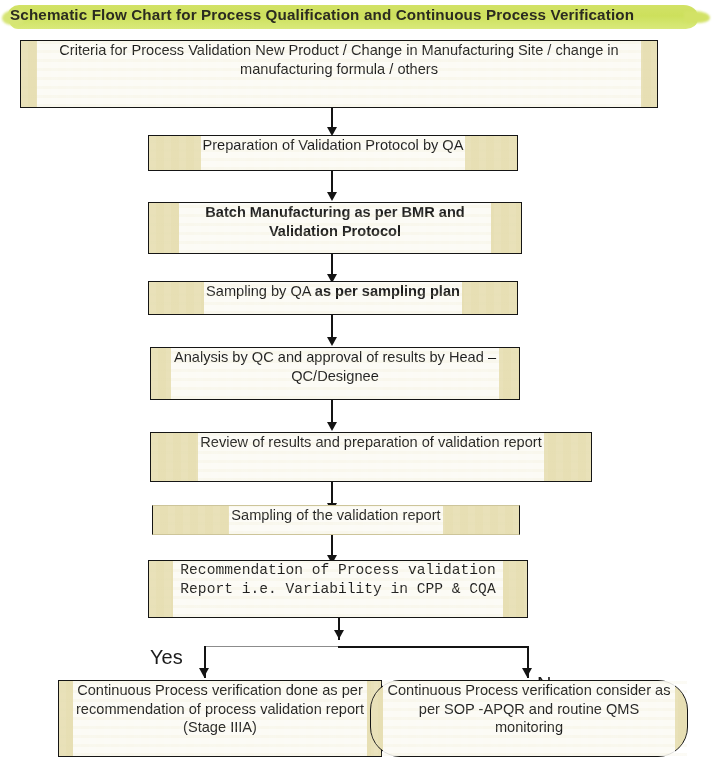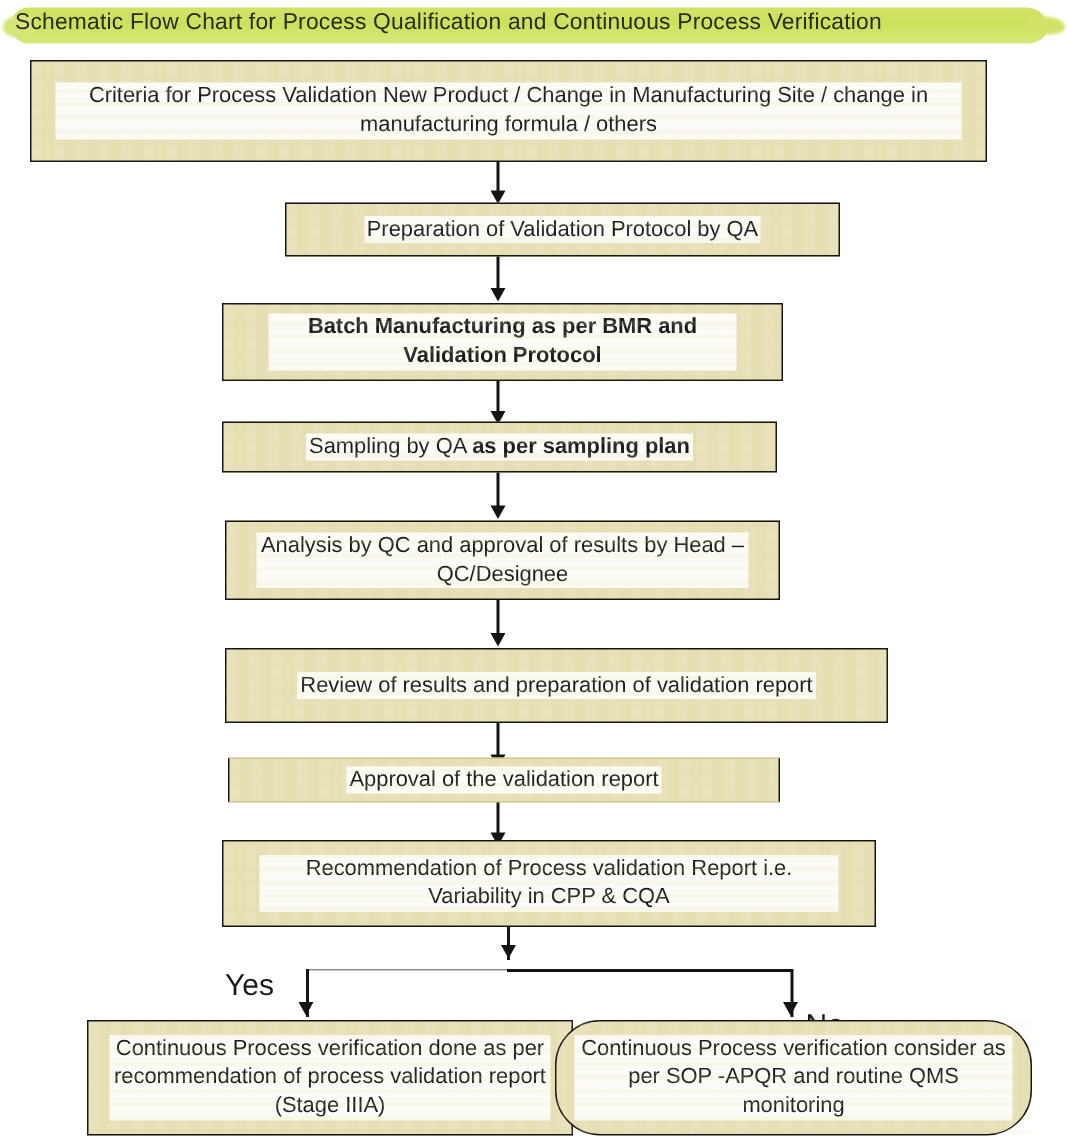--- a/index.html
+++ b/index.html
@@ -28,31 +28,31 @@
   .hl:before{
     content:"";position:absolute;left:-6px;top:5px;width:22px;height:15px;
     background:#d3e36a;border-radius:60% 10% 40% 50%;filter:blur(1px);
   }
   .hl:after{
     content:"";position:absolute;right:-12px;top:6px;width:26px;height:12px;
     background:#cfe05a;border-radius:10% 70% 50% 30%;filter:blur(1px);
   }
   .title-text{
     position:absolute;left:10px;top:4px;width:694px;
-    font-size:15.2px;font-weight:normal;letter-spacing:.15px;
+    font-size:15.2px;font-weight:bold;letter-spacing:.15px;
     color:#2b2b20;white-space:nowrap;
   }
 
   
   .box{
     position:absolute;
     background:#e7dfb4;
     border:1.4px solid #151515;
     box-sizing:border-box;
-    display:flex;align-items:center;justify-content:center;
+    display:flex;justify-content:center;
     text-align:center;
     font-size:14.6px;
     line-height:1.28;
     color:#1b1b1b;
   }
   .box .txt{
     display:inline-block;
     background:rgba(255,255,255,0.86);
     padding:0 2px;
     box-decoration-break:clone;
@@ -95,21 +95,21 @@
     <div class="title-text">Schematic Flow Chart for Process Qualification and Continuous Process Verification</div>
   </div>
 
   <div class="box" style="left:20px;top:40px;width:638px;height:68px;padding:0 16px;">
     <span class="txt">Criteria for Process Validation New Product / Change in Manufacturing Site / change in manufacturing formula / others</span>
   </div>
 
   <div class="vline" style="left:331px;top:108px;height:22px;"></div>
   <div class="arrowhead" style="left:326.5px;top:127px;"></div>
 
-  <div class="box" style="left:148px;top:135px;width:370px;height:36px;padding:0 12px;margin-left:42px;">
+  <div class="box" style="left:148px;top:135px;width:370px;height:36px;padding:0 12px;">
     <span class="txt">Preparation of Validation Protocol by QA</span>
   </div>
 
   <div class="vline" style="left:331px;top:171px;height:24px;"></div>
   <div class="arrowhead" style="left:326.5px;top:192px;"></div>
 
   <div class="box" style="left:148px;top:202px;width:374px;height:52px;padding:0 30px;font-weight:bold;">
     <span class="txt">Batch Manufacturing as per BMR and Validation Protocol</span>
   </div>
 
@@ -131,27 +131,27 @@
   <div class="arrowhead" style="left:326.5px;top:422px;"></div>
 
   <div class="box" style="left:150px;top:432px;width:442px;height:50px;padding:0 22px;">
     <span class="txt">Review of results and preparation of validation report</span>
   </div>
 
   <div class="vline" style="left:331px;top:482px;height:23px;"></div>
   <div class="arrowhead" style="left:326.5px;top:503px;"></div>
 
   <div class="box soft" style="left:152px;top:505px;width:368px;height:30px;padding:0 12px;">
-    <span class="txt">Approval of the validation report</span>
+    <span class="txt">Sampling of the validation report</span>
   </div>
 
   <div class="vline" style="left:331px;top:535px;height:22px;"></div>
   <div class="arrowhead" style="left:326.5px;top:555px;"></div>
 
-  <div class="box" style="left:148px;top:560px;width:436px;height:58px;padding:0 24px;">
+  <div class="box" style="left:148px;top:560px;width:380px;height:58px;padding:0 24px;font-family:Liberation Mono, monospace;">
     <span class="txt">Recommendation of Process validation Report i.e. Variability in CPP &amp; CQA</span>
   </div>
 
   <div class="vline" style="left:338px;top:618px;height:22px;"></div>
   <div class="arrowhead" style="left:333.5px;top:630px;"></div>
 
   <div class="hline grey" style="left:204px;top:646px;width:135px;"></div>
   <div class="hline" style="left:338px;top:646px;width:190px;"></div>
 
   <div class="vline" style="left:204px;top:646px;height:32px;"></div>

